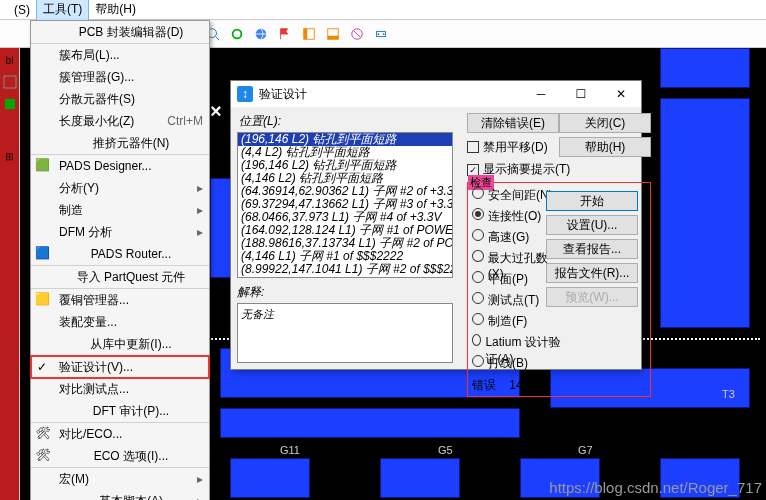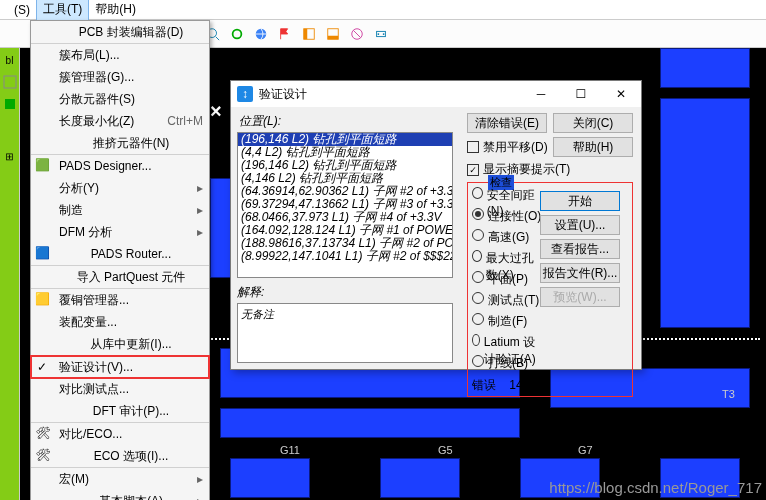--- a/index.html
+++ b/index.html
@@ -6,21 +6,21 @@
 body { background:#f0f0f0; width:766px; height:500px; overflow:hidden; position:relative; }
 
 .menubar { height:20px; background:#fff; border-bottom:1px solid #ccc; display:flex; align-items:center; padding-left:8px; }
 .menubar span { padding:2px 6px; }
 .menubar span.active { background:#cde8ff; border:1px solid #7eb4ea; }
 
 .toolbar { height:28px; background:#fcfcfc; border-bottom:1px solid #ccc; display:flex; align-items:center; padding-left:35px; gap:4px; }
 .tbtn { width:20px; height:20px; display:inline-flex; align-items:center; justify-content:center; color:#444; font-size:11px; border:1px solid transparent; }
 .tbtn svg { width:14px; height:14px; }
 
-.leftbar { position:absolute; left:0; top:48px; width:20px; height:452px; background:#84cc16; border-right:1px solid #ccc; display:flex; flex-direction:column; align-items:center; padding-top:4px; gap:6px; }
+.leftbar { position:absolute; left:0; top:48px; width:20px; height:452px; background:#b91c1c; border-right:1px solid #ccc; display:flex; flex-direction:column; align-items:center; padding-top:4px; gap:6px; }
 .leftbar .sq { width:16px; height:16px; display:flex; align-items:center; justify-content:center; font-size:10px; }
 
 .dropdown { position:absolute; left:30px; top:20px; width:180px; background:#f5f5f5; border:1px solid #999; box-shadow:2px 2px 4px rgba(0,0,0,.3); z-index:20; }
 .mitem { padding:3px 6px 3px 28px; position:relative; line-height:16px; }
 .mitem.sep-after { border-bottom:1px solid #d0d0d0;text-align:center; }
 .mitem .hotkey { position:absolute; right:6px; color:#666; }
 .mitem .check { position:absolute; left:6px; top:3px; }
 .mitem .icon { position:absolute; left:4px; top:2px; width:16px; height:16px; display:flex; align-items:center; justify-content:center; }
 .mitem.hl { outline:2px solid #e33; outline-offset:-1px; }
 
@@ -38,27 +38,27 @@
 .dlg-body { display:flex; height:calc(100% - 26px); }
 .dlg-left { width:228px; padding:6px; display:flex; flex-direction:column;font-style:italic; }
 .dlg-right { flex:1; padding:6px 8px; }
 .loclbl { margin-bottom:2px; margin-left:2px; }
 .listbox { flex:0 0 146px; background:#fff; border:1px solid #888; overflow:hidden; font-size:11px; line-height:13px; }
 .listbox div { padding:0 3px; white-space:nowrap; }
 .listbox .sel { background:#1e3fb3; color:#fff; }
 .explbl { margin-top:6px; }
 .txtarea { flex:1; background:#fff; border:1px solid #888; padding:3px; font-size:11px; margin-top:2px; }
 .dlg-right .row { display:flex; align-items:center; margin-bottom:4px; }
-.btn { width:80px; height:20px; background:#e1e1e1; border:1px solid #adadad; display:inline-flex; align-items:center; justify-content:center; font-size:12px; }
+.btn { width:92px; height:20px; background:#e1e1e1; border:1px solid #adadad; display:inline-flex; align-items:center; justify-content:center; font-size:12px; }
 .chk,.rad { width:12px; height:12px; border:1px solid #333; margin-right:4px; display:inline-flex; align-items:center; justify-content:center; font-size:9px; }
 .rad { border-radius:50%; }
 .rad .dot { width:6px; height:6px; border-radius:50%; background:#333; }
 .redbox { border:1px solid #e33; padding:4px 4px 2px 4px; margin-top:2px; }
 .fieldset { position:relative; }
-.fieldset .legend { position:absolute; left:20px; top:-8px; background:#1d4ed8; padding:0 2px; font-size:11px; }
+.fieldset .legend { position:absolute; left:0; top:-8px; background:#ec4899; padding:0 2px; font-size:11px; }
 .radio-row { display:flex; align-items:flex-start; margin-bottom:3px; height:18px; }
 .btncol { position:absolute; right:8px; top:4px; display:flex; flex-direction:column; gap:4px; }
 .errrow { margin-top:4px; }
 .watermark { position:absolute; right:4px; bottom:4px; color:#999; font-size:15px; z-index:40; }
 </style>
 </head>
 <body>
 
 <div class="menubar">
   <span>(S)</span>
@@ -226,20 +226,21 @@
       <div class="listbox">
         <div class="sel">(196,146 L2) 钻孔到平面短路</div>
         <div>(4,4 L2) 钻孔到平面短路</div>
         <div>(196,146 L2) 钻孔到平面短路</div>
         <div>(4,146 L2) 钻孔到平面短路</div>
         <div>(64.36914,62.90362 L1) 子网 #2 of +3.3V</div>
         <div>(69.37294,47.13662 L1) 子网 #3 of +3.3V</div>
         <div>(68.0466,37.973 L1) 子网 #4 of +3.3V</div>
         <div>(164.092,128.124 L1) 子网 #1 of POWER_HEATER</div>
         <div>(188.98616,37.13734 L1) 子网 #2 of POWER_HEATER</div>
+        <div>(4,146 L1) 子网 #1 of $$$2222</div>
         <div>(8.99922,147.1041 L1) 子网 #2 of $$$2222</div>
 
       </div>
       <div class="explbl">解释:</div>
       <div class="txtarea">无备注</div>
     </div>
     <div class="dlg-right">
       <div class="row">
           <div class="btn">清除错误(E)</div>
           <div style="flex:1"></div>

